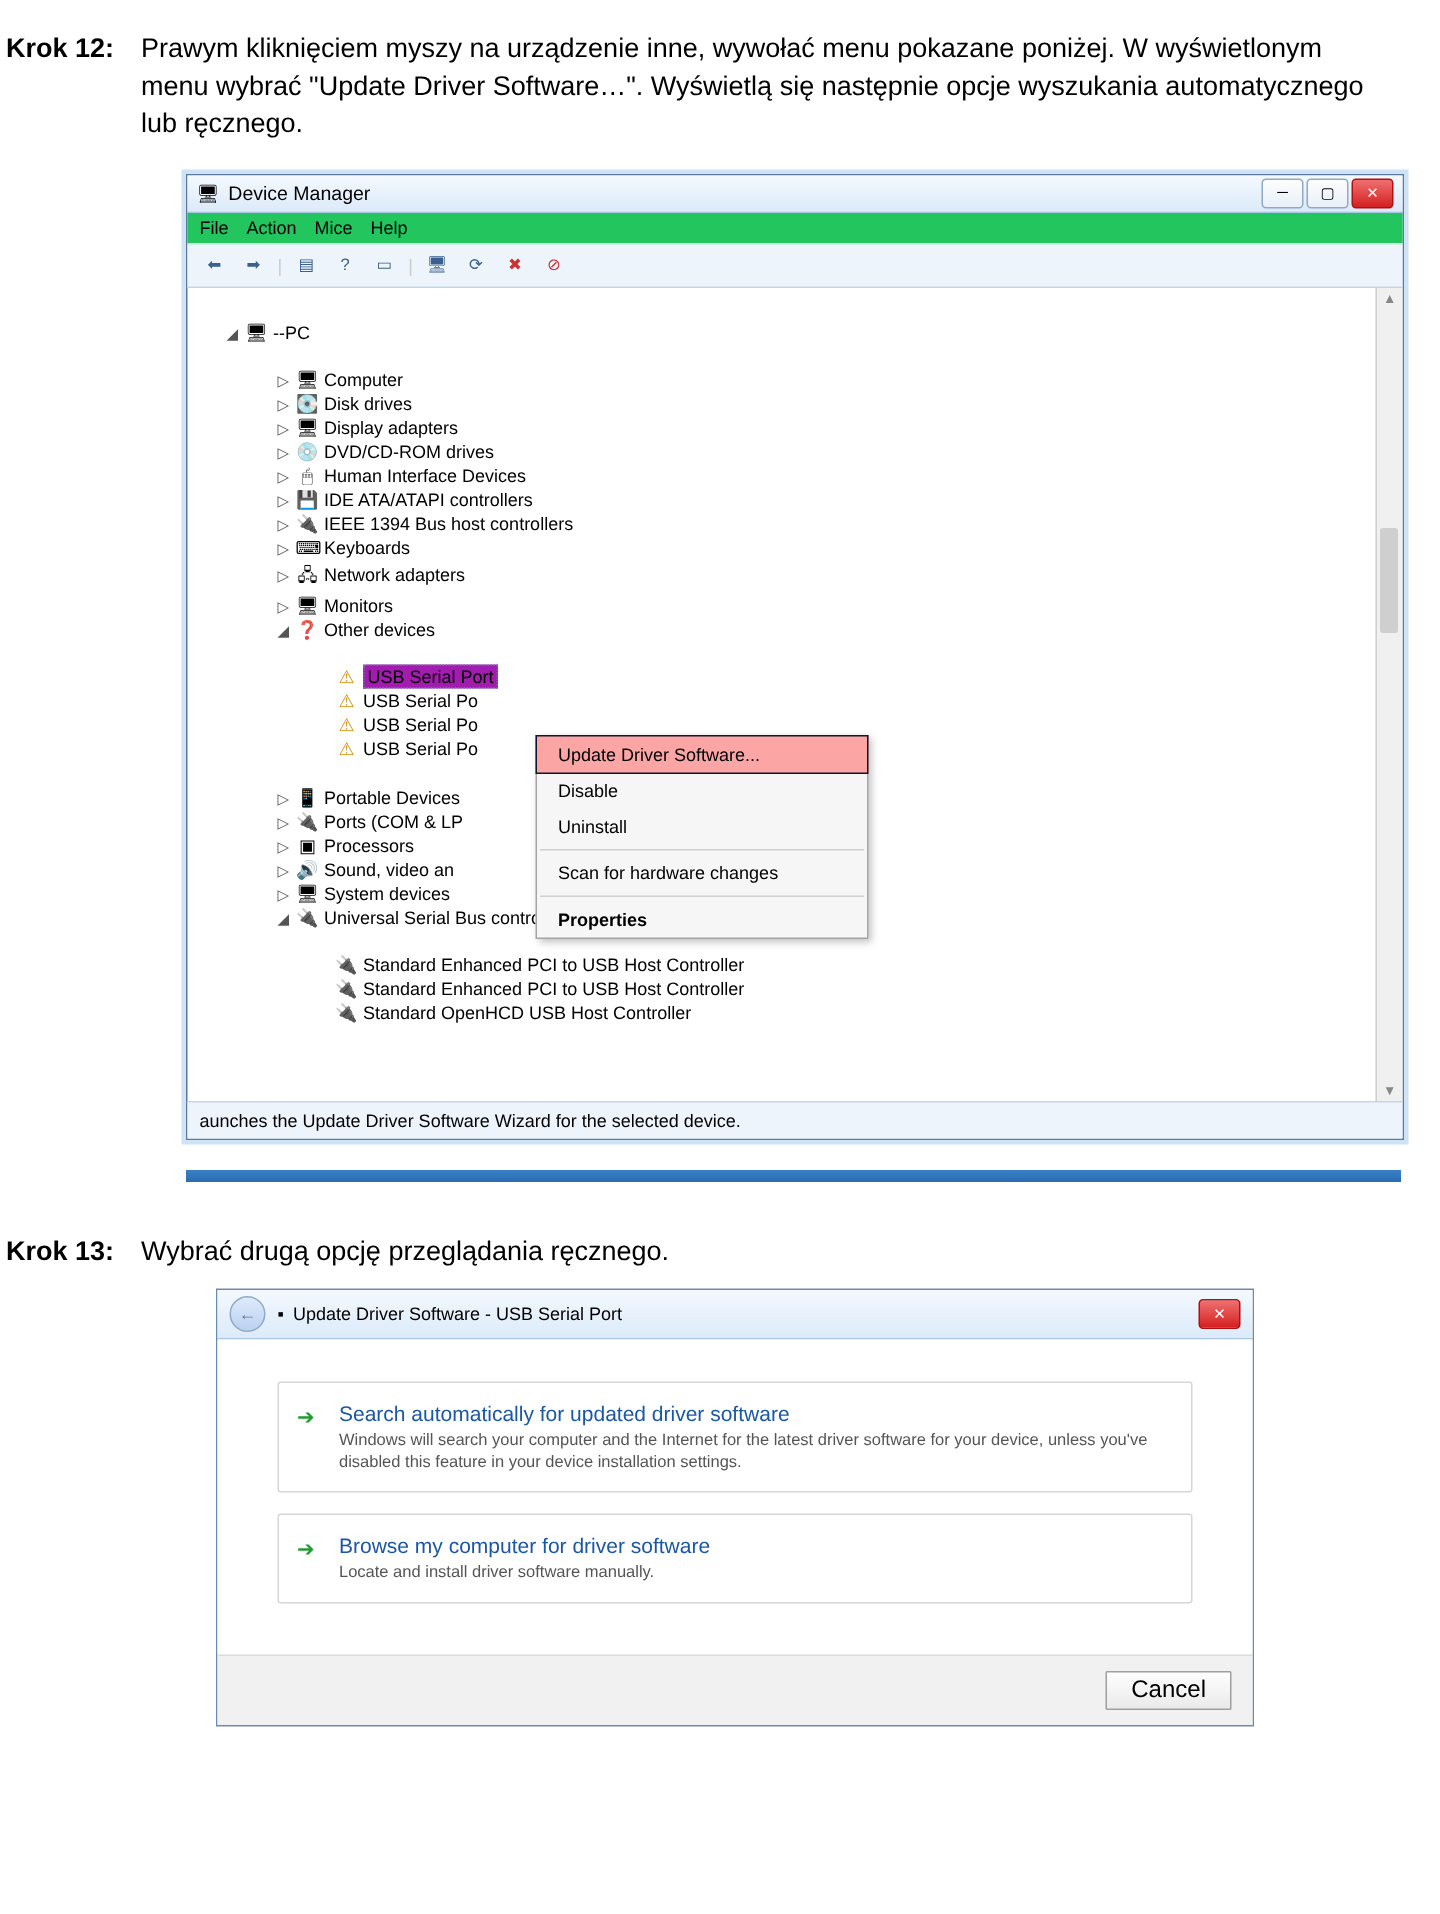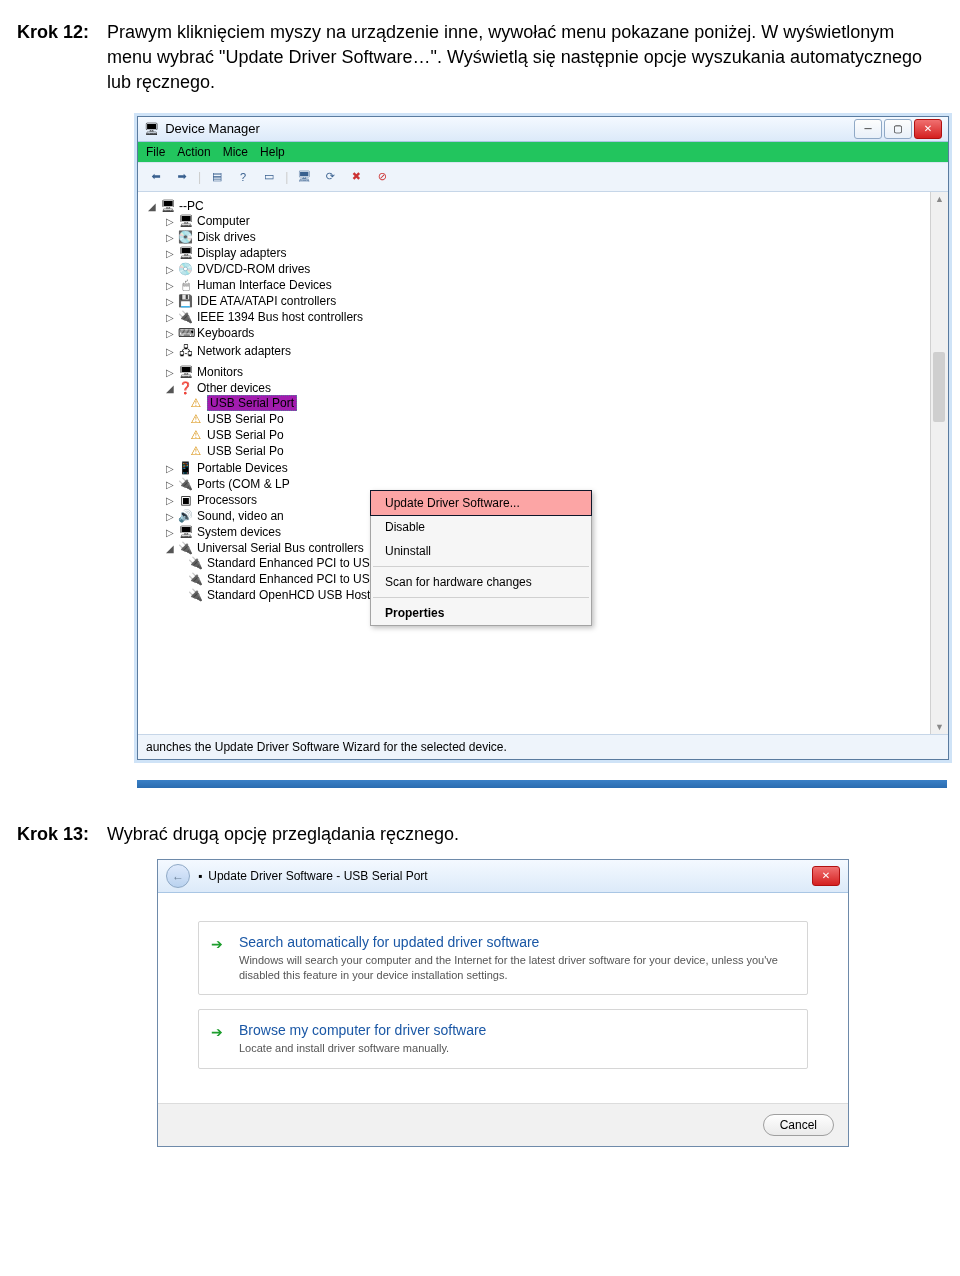--- a/index.html
+++ b/index.html
@@ -1,19 +1,19 @@
 <!DOCTYPE html>
 <html><head>
 <meta charset="utf-8">
 <style>
   body {
     margin:0; padding:0; background:#fff; font-family:Arial,sans-serif;
     width:960px; color:#000;
   }
-  .page { padding:20px 30px 30px 17px; }
+  .page { padding:20px 30px 30px 4px; }
   .step { display:flex; margin-bottom:12px; font-size:18px; line-height:1.4; }
   .step-label { font-weight:bold; min-width:90px; }
   .step-text { flex:1; }
   
   .dm-window {
     width:810px; margin:20px 0 20px 120px;
     border:1px solid #5a7b9f; background:#fff;
     font-family:"Segoe UI",Tahoma,sans-serif; font-size:12px;
     box-shadow:0 0 0 3px #cfe3f7;
   }
@@ -35,21 +35,21 @@
   .dm-toolbar {
     display:flex; gap:6px; padding:4px 8px; background:#eef4fb;
     border-bottom:1px solid #c6d6e8; align-items:center;
   }
   .tbtn { width:18px; height:18px; display:flex; align-items:center; justify-content:center;
     border:1px solid transparent; font-size:11px; color:#39608f; cursor:pointer; }
   .dm-body { display:flex; }
   .dm-tree { flex:1; padding:6px 6px 6px 10px; height:530px; overflow:hidden; position:relative; }
   .dm-scroll { width:17px; background:#f0f0f0; border-left:1px solid #d0d0d0; position:relative; }
   .dm-scroll .thumb { position:absolute; top:160px; left:2px; width:12px; height:70px; background:#cfcfcf; border-radius:2px; }
-  ul.tree, ul.tree ul { list-style:none; margin:0; padding:0; }
+  ul.tree, ul.tree ul { list-style:none; margin:16px; padding:0; }
   ul.tree li { padding:1px 0 1px 0; white-space:nowrap; }
   ul.tree ul { padding-left:18px; }
   ul.tree ul ul { padding-left:22px; }
   .tog { display:inline-block; width:10px; color:#555; margin-right:2px; font-size:10px; }
   .ic { display:inline-block; width:16px; text-align:center; margin-right:3px; font-size:12px; }
   .warn .ic { color:#d78b00; }
   .selitem { background:#a21caf; border:1px dotted #5a7b9f; padding:0 2px; }
   
   .ctxmenu {
     position:absolute; left:232px; top:298px; width:220px;
@@ -84,22 +84,22 @@
     border:1px solid #d6d6d6; border-radius:2px; padding:12px 16px 12px 40px; margin-bottom:14px;
     position:relative; cursor:pointer;
   }
   .opt .arrow { position:absolute; left:12px; top:14px; color:#1e9e2e; font-size:14px; }
   .opt .otitle { color:#1a57a5; font-size:14px; margin-bottom:3px; }
   .opt .odesc { color:#555; font-size:11px; line-height:1.35; }
   .wiz-footer {
     background:#f1f1f1; border-top:1px solid #dcdcdc; padding:10px 14px; display:flex; justify-content:flex-end;
   }
   .wiz-cancel {
-    padding:3px 16px; border:1px solid #9f9f9f; border-radius:11px; background:linear-gradient(#fefefe,#eaeaea);
-    font-size:12px; cursor:pointer;
+    padding:3px 16px; border:1px solid #9f9f9f; border-radius:1px; background:linear-gradient(#fefefe,#eaeaea);
+    font-size:16px; cursor:pointer;
   }
 </style>
 </head>
 <body>
 
 <div class="page">
 
   <div class="step">
     <div class="step-label">Krok 12:</div>
     <div class="step-text">Prawym kliknięciem myszy na urządzenie inne, wywołać menu pokazane poniżej. W wyświetlonym menu wybrać "Update Driver Software…". Wyświetlą się następnie opcje wyszukania automatycznego lub ręcznego.</div>

